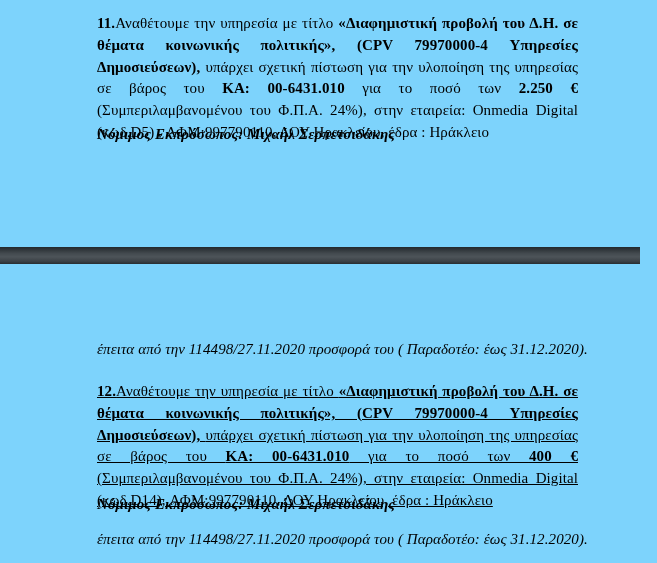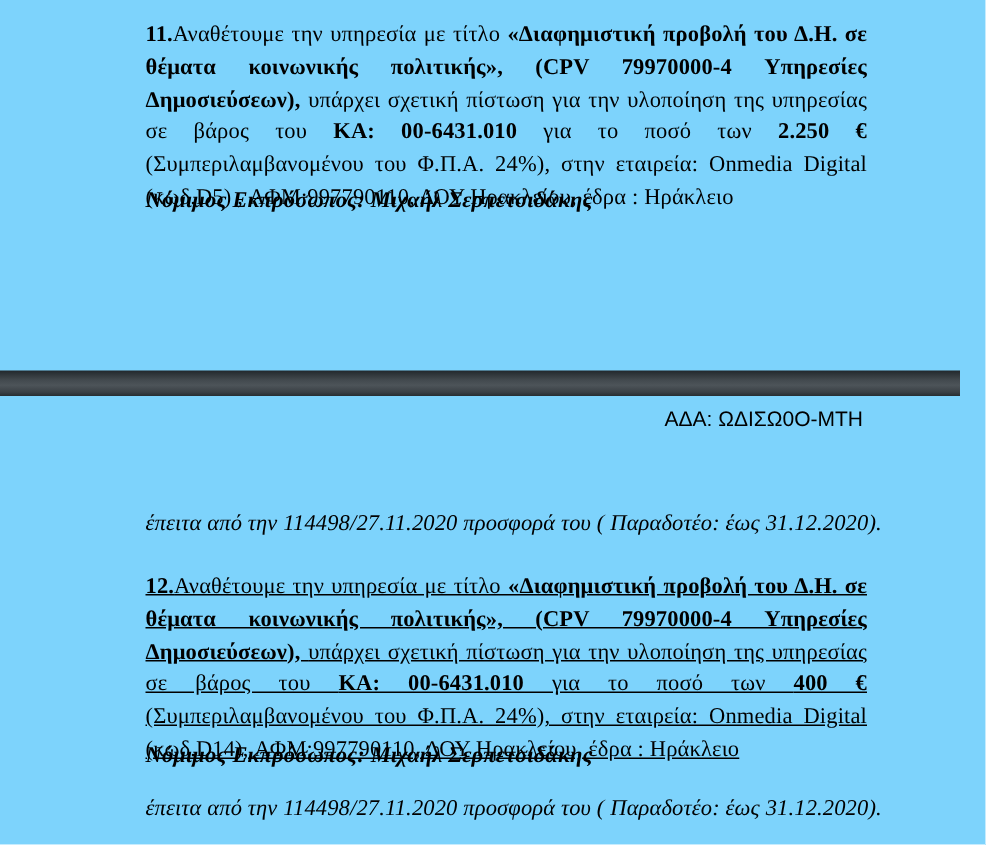--- a/index.html
+++ b/index.html
@@ -69,21 +69,20 @@
 <body>
 
 <div id="screen">
 
   <p class="para" id="item11"><b>11.</b><span>Αναθέτουμε την υπηρεσία με τίτλο </span><b>«Διαφημιστική προβολή του Δ.Η. σε θέματα κοινωνικής πολιτικής», (CPV 79970000-4 Υπηρεσίες Δημοσιεύσεων), </b><span>υπάρχει σχετική πίστωση για την υλοποίηση της υπηρεσίας σε βάρος του </span><b>ΚΑ: 00-6431.010</b><span> για το ποσό των </span><b>2.250 €</b><span> (Συμπεριλαμβανομένου του Φ.Π.Α. 24%), στην εταιρεία: Onmedia Digital (κωδ.D5) , ΑΦΜ:997790110, ΔΟΥ Ηρακλείου, έδρα : Ηράκλειο</span></p>
 
   <p class="single rep" id="rep1">Νόμιμος Εκπρόσωπος: Μιχαήλ Σερπετσιδάκης</p>
 
   <div class="separator"></div>
 
-  <p class="ada">ΑΔΑ: ΩΔΙΣΩ0Ο-ΜΤΗ</p>
 
   <p class="single" id="offer1">έπειτα από την 114498/27.11.2020 προσφορά του ( Παραδοτέο: έως 31.12.2020).</p>
 
   <p class="para" id="item12"><b>12.</b><span>Αναθέτουμε την υπηρεσία με τίτλο </span><b>«Διαφημιστική προβολή του Δ.Η. σε θέματα κοινωνικής πολιτικής», (CPV 79970000-4 Υπηρεσίες Δημοσιεύσεων), </b><span>υπάρχει σχετική πίστωση για την υλοποίηση της υπηρεσίας σε βάρος του </span><b>ΚΑ: 00-6431.010</b><span> για το ποσό των </span><b>400 €</b><span> (Συμπεριλαμβανομένου του Φ.Π.Α. 24%), στην εταιρεία: Onmedia Digital (κωδ.D14), ΑΦΜ:997790110, ΔΟΥ Ηρακλείου, έδρα : Ηράκλειο</span></p>
 
   <p class="single rep" id="rep2">Νόμιμος Εκπρόσωπος: Μιχαήλ Σερπετσιδάκης</p>
 
   <p class="single" id="offer2">έπειτα από την 114498/27.11.2020 προσφορά του ( Παραδοτέο: έως 31.12.2020).</p>
 
 </div>

